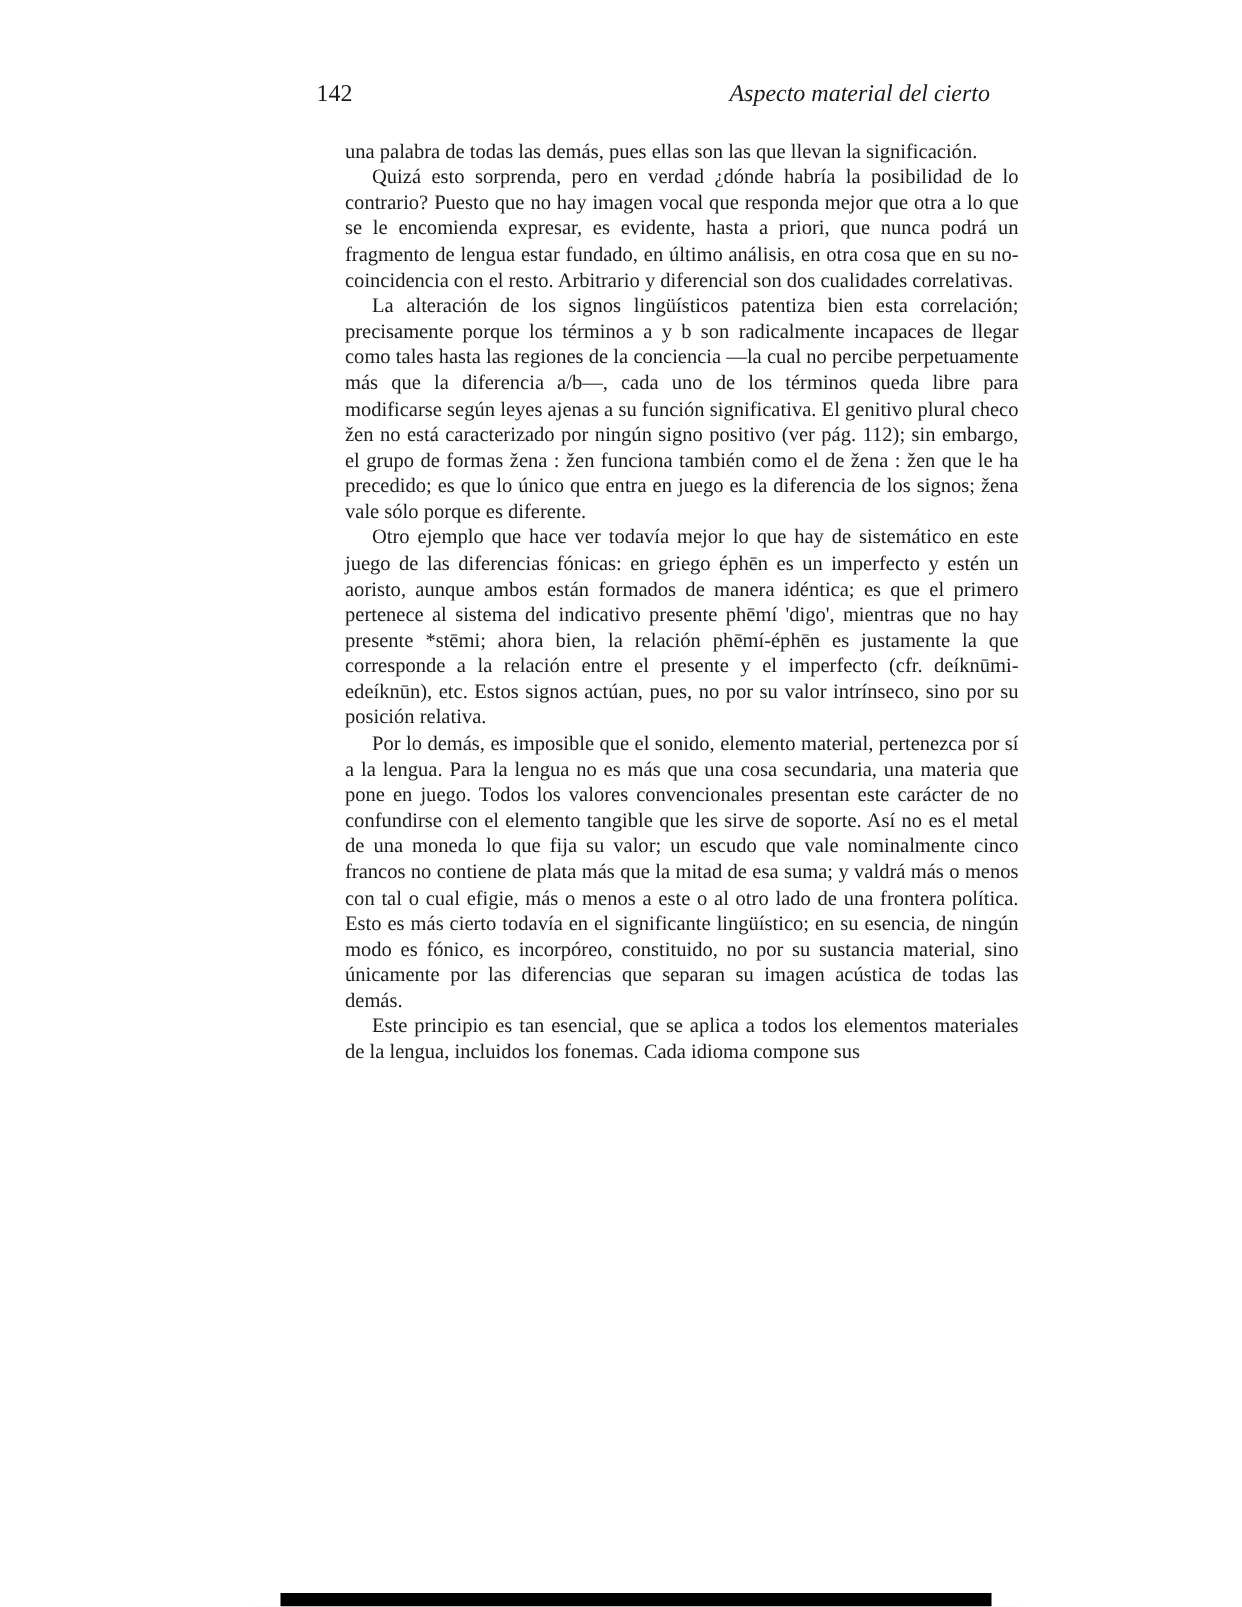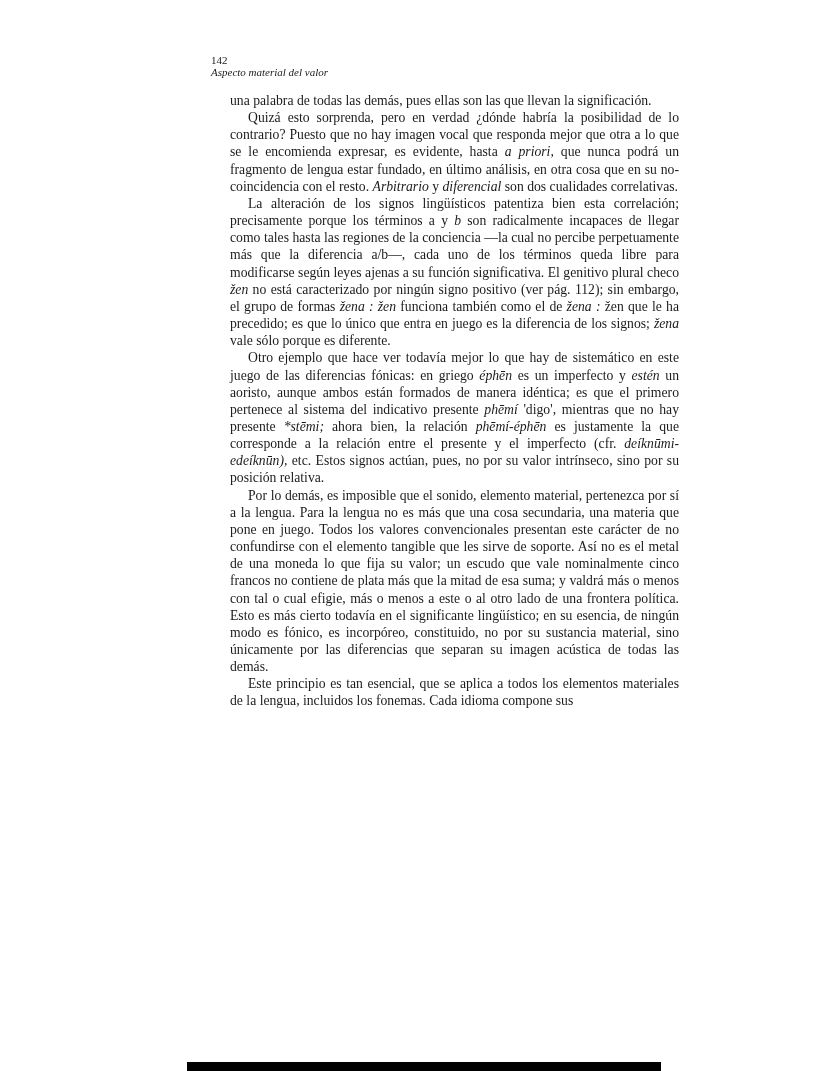--- a/index.html
+++ b/index.html
@@ -15,55 +15,54 @@
     overflow: hidden;
   }
   .page-header {
     position: absolute;
     left: 211px;
     top: 54px;
     width: 449px;
     display: flex;
     justify-content: space-between;
     align-items: flex-start;
-    font-size: 11px;
-    flex-direction: column;
+    font-size: 16px;
   }
   .page-number { font-style: normal; }
   .running-head { font-style: italic; }
   .page-body {
     position: absolute;
     left: 211px;
     top: 92px;
     width: 449px;
     font-size: 13.7px;
     line-height: 17.15px;
     text-align: justify;
     margin-left: 19px;
   }
   .para { margin: 0; }
   .para.indent { text-indent: 18px; }
-  .it { font-style: italic; }
+  .it { }
   .scan-bar {
     position: absolute;
     left: 187px;
     top: 1062px;
     width: 474px;
     height: 9px;
     background: #000000;
   }
 </style>
 </head>
 <body>
 
 <div class="page">
 
   <header class="page-header">
     <span class="page-number">142</span>
-    <span class="running-head">Aspecto material del valor</span>
+    <span class="running-head">Aspecto material del cierto</span>
   </header>
 
   <main class="page-body">
       <p class="para"><span>una palabra de todas las demás, pues ellas son las que llevan la significación.</span></p>
       <p class="para indent"><span>Quizá esto sorprenda, pero en verdad ¿dónde habría la posibilidad de lo contrario? Puesto que no hay imagen vocal que responda mejor que otra a lo que se le encomienda expresar, es evidente, hasta </span><span class="it">a priori,</span><span> que nunca podrá un fragmento de lengua estar fundado, en último análisis, en otra cosa que en su no-coincidencia con el resto. </span><span class="it">Arbitrario</span><span> y </span><span class="it">diferencial</span><span> son dos cualidades correlativas.</span></p>
       <p class="para indent"><span>La alteración de los signos lingüísticos patentiza bien esta correlación; precisamente porque los términos a y </span><span class="it">b</span><span> son radicalmente incapaces de llegar como tales hasta las regiones de la conciencia —la cual no percibe perpetuamente más que la diferencia a/b—, cada uno de los términos queda libre para modificarse según leyes ajenas a su función significativa. El genitivo plural checo </span><span class="it">žen</span><span> no está caracterizado por ningún signo positivo (ver pág. 112); sin embargo, el grupo de formas </span><span class="it">žena : žen</span><span> funciona también como el de </span><span class="it">žena :</span><span> žen que le ha precedido; es que lo único que entra en juego es la diferencia de los signos; </span><span class="it">žena</span><span> vale sólo porque es diferente.</span></p>
       <p class="para indent"><span>Otro ejemplo que hace ver todavía mejor lo que hay de sistemático en este juego de las diferencias fónicas: en griego </span><span class="it">éphēn</span><span> es un imperfecto y </span><span class="it">estén</span><span> un aoristo, aunque ambos están formados de manera idéntica; es que el primero pertenece al sistema del indicativo presente </span><span class="it">phēmí</span><span> 'digo', mientras que no hay presente </span><span class="it">*stēmi;</span><span> ahora bien, la relación </span><span class="it">phēmí-éphēn</span><span> es justamente la que corresponde a la relación entre el presente y el imperfecto (cfr. </span><span class="it">deíknūmi-edeíknūn),</span><span> etc. Estos signos actúan, pues, no por su valor intrínseco, sino por su posición relativa.</span></p>
       <p class="para indent"><span>Por lo demás, es imposible que el sonido, elemento material, pertenezca por sí a la lengua. Para la lengua no es más que una cosa secundaria, una materia que pone en juego. Todos los valores convencionales presentan este carácter de no confundirse con el elemento tangible que les sirve de soporte. Así no es el metal de una moneda lo que fija su valor; un escudo que vale nominalmente cinco francos no contiene de plata más que la mitad de esa suma; y valdrá más o menos con tal o cual efigie, más o menos a este o al otro lado de una frontera política. Esto es más cierto todavía en el significante lingüístico; en su esencia, de ningún modo es fónico, es incorpóreo, constituido, no por su sustancia material, sino únicamente por las diferencias que separan su imagen acústica de todas las demás.</span></p>
       <p class="para indent"><span>Este principio es tan esencial, que se aplica a todos los elementos materiales de la lengua, incluidos los fonemas. Cada idioma compone sus</span></p>
     </main>

